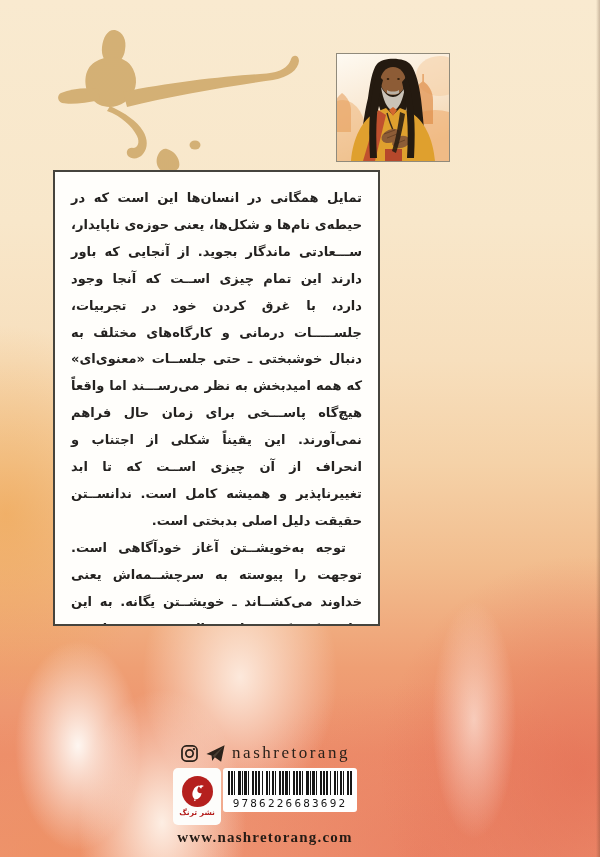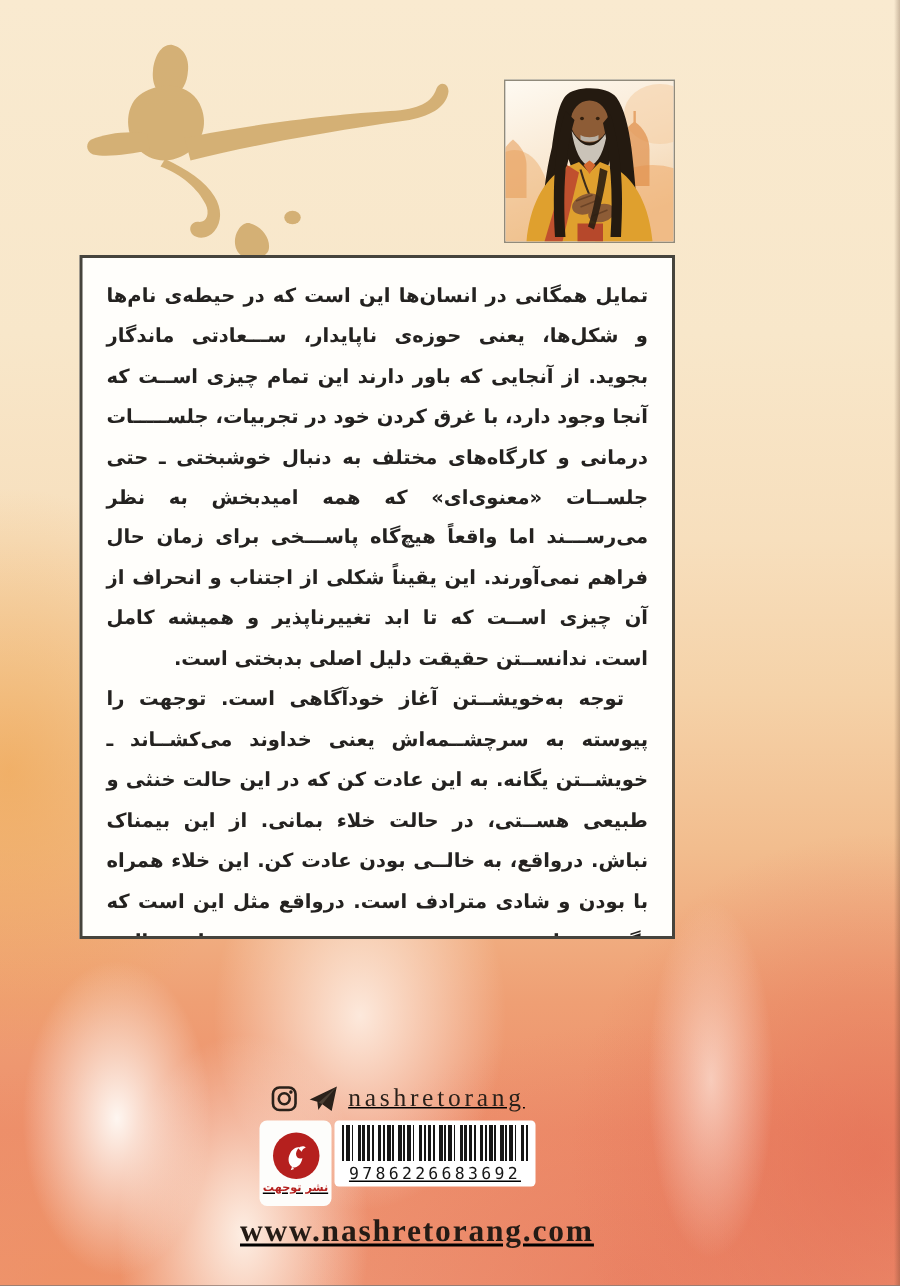--- a/index.html
+++ b/index.html
@@ -22,31 +22,31 @@
     background:linear-gradient(90deg,rgba(80,50,30,0),rgba(80,50,30,.28));
     pointer-events:none;
   }
   .calligraphy{position:absolute;left:55px;top:22px;width:255px;height:152px;}
   .photo{
     position:absolute;left:336px;top:53px;width:114px;height:109px;
     background:#fff;border:1px solid #908a7b;box-sizing:border-box;
   }
   .photo svg{display:block;width:112px;height:107px;}
   .textbox{
-    position:absolute;left:53px;top:170px;width:397px;height:456px;box-sizing:border-box;
+    position:absolute;left:53px;top:170px;width:327px;height:456px;box-sizing:border-box;
     background:#fffefb;border:2px solid #46443d;
     padding:13px 16px 8px 16px;
     direction:rtl;text-align:justify;
     color:#242220;font-weight:bold;font-size:13px;line-height:26.9px;
     font-family:"DejaVu Sans",sans-serif;
     overflow:hidden;
   }
   .textbox p{margin:0;}
   .textbox p + p{text-indent:16px;}
-  .bottom-block{position:absolute;left:160px;top:719px;width:210px;text-decoration:underline;}
+  .bottom-block{position:absolute;left:160px;top:740px;width:210px;}
   .social-row{
     display:flex;align-items:center;justify-content:center;gap:6px;height:26px;
     color:#2a211a;
   }
   .social-row .handle{
     font-family:"Liberation Serif",serif;font-size:17px;letter-spacing:2.5px;
     font-weight:500;white-space:nowrap;
   }
   .codes-row{display:flex;justify-content:center;align-items:stretch;gap:2px;margin-top:2px;}
   .logo-card{
@@ -69,21 +69,21 @@
       #161616 2.8px 5.2px,#fff 5.2px 6.4px,
       #161616 6.4px 7.4px,#fff 7.4px 10.4px,
       #161616 10.4px 12.6px,#fff 12.6px 13.6px);
   }
   .bar-digits{
     font-family:"DejaVu Sans Mono",monospace;font-size:11px;letter-spacing:2.2px;
     color:#161616;margin-top:2px;white-space:nowrap;
   }
   .website{
     margin-top:4px;text-align:center;color:#241b15;
-    font-family:"Liberation Serif",serif;font-size:21px;font-weight:bold;letter-spacing:1.2px;
+    font-family:"Liberation Serif",serif;font-size:15px;font-weight:bold;letter-spacing:1.2px;
     white-space:nowrap;
   }
 </style>
 </head>
 <body>
 
 <div class="page">
 
   <svg class="calligraphy" viewBox="0 0 255 152" xmlns="http://www.w3.org/2000/svg">
     <g fill="#d0aa6c" opacity="0.9">
@@ -162,21 +162,21 @@
       <div class="logo-card">
         <div class="logo-circle">
           <svg width="22" height="22" viewBox="0 0 24 24">
             <g fill="#ffffff">
               <path d="M10,20 C7,18 6,14 8,10 C9,7 12,5 15,5 C13,7 12,9 12.5,11 C13,13 15,14 17,13 C16.5,17 14,20 10,20 Z"></path>
               <path d="M14,6 C15.5,4.5 18,4 19.5,5.5 C18,6 17,7 16.5,8.5 Z"></path>
               <path d="M9.5,19.5 L8.5,22 L11,21 Z"></path>
             </g>
           </svg>
         </div>
-        <div class="logo-label">نشر توجهت</div>
+        <div class="logo-label">نشر ترنگ</div>
       </div>
       <div class="barcode">
         <div class="bars"></div>
         <div class="bar-digits">9786226683692</div>
       </div>
     </div>
 
     <div class="website">www.nashretorang.com</div>
   </div>
 

